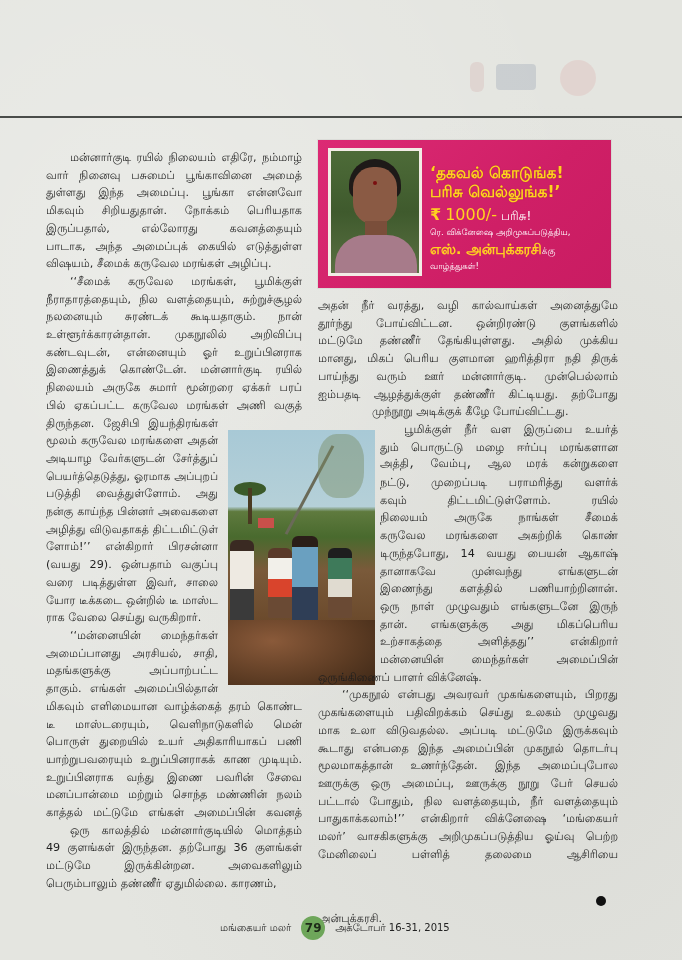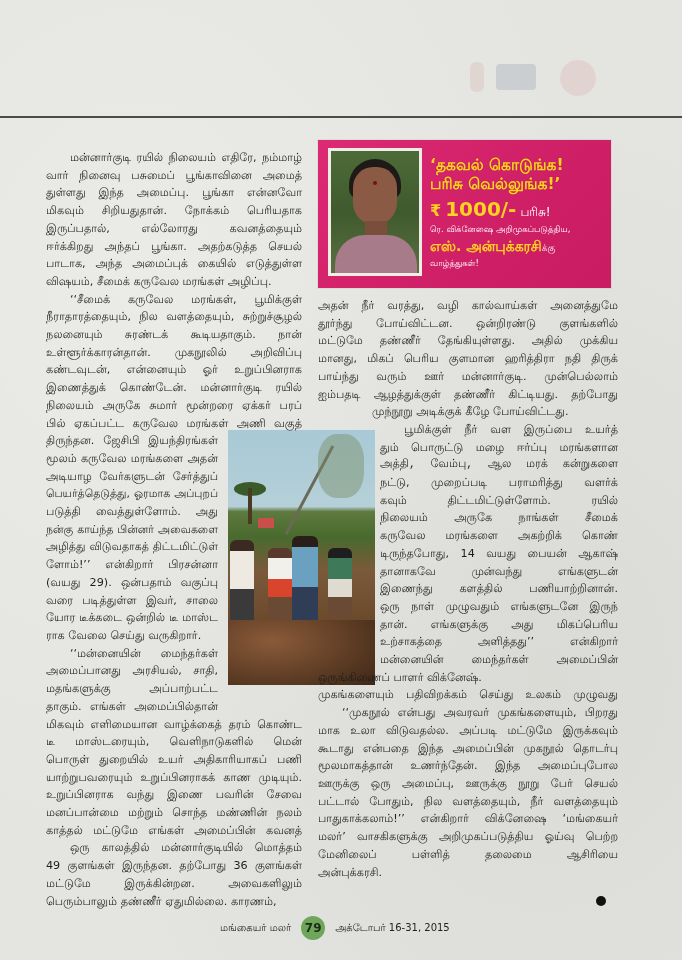--- a/index.html
+++ b/index.html
@@ -50,27 +50,27 @@
   .promo-photo .bg {
     width: 100%; height: 100%; position: relative; overflow: hidden;
     background: linear-gradient(180deg, #4d6b38 0%, #3f5a2d 50%, #5a7042 100%);
   }
   .promo-photo .hair { position:absolute; left:18px; top:8px; width:52px; height:40px; border-radius:26px 26px 10px 10px; background:#1e1a18; }
   .promo-photo .face { position:absolute; left:22px; top:16px; width:44px; height:58px; border-radius:22px 22px 24px 24px; background:#8a5a44; }
   .promo-photo .neck { position:absolute; left:34px; top:70px; width:22px; height:18px; background:#7a4e3a; }
   .promo-photo .saree { position:absolute; left:4px; top:84px; width:82px; height:40px; border-radius:30px 30px 0 0; background:#a77b8a; }
   .promo-photo .bindi { position:absolute; left:42px; top:30px; width:4px; height:4px; border-radius:50%; background:#7a0f10; }
 
-  .promo-text { position: absolute; left: 112px; top: 16px; width: 175px; }
+  .promo-text { position: absolute; left: 112px; top: 24px; width: 175px; }
   .promo-headline {
     color: #ffd21f; font-weight: bold; font-size: 15.5px; line-height: 19px;
     text-shadow: 0 0 1px rgba(120,60,0,0.5);
   }
   .promo-prize { margin-top: 3px; color: #ffffff; font-size: 12px; display: flex; align-items: baseline; gap: 4px; }
-  .promo-prize .amount { color: #ffd21f; font-weight: bold; font-size: 20px; }
+  .promo-prize .amount { color: #ffd21f; font-weight: normal; font-size: 16px; }
   .promo-prize .rupee { color: #ffd21f; font-weight: bold; font-size: 16px; }
   .promo-intro { color: #ffffff; font-size: 8.5px; margin-top: 3px; }
   .promo-name { margin-top: 3px; color: #ffffff; font-size: 9px; }
   .promo-name .nm { color: #ffd21f; font-weight: bold; font-size: 14px; }
   .promo-wish { color: #ffffff; font-size: 8.5px; margin-top: 2px; }
 
   
   .article-photo {
     position: absolute; left: 228px; top: 430px; width: 147px; height: 255px;
     overflow: hidden;
@@ -154,21 +154,20 @@
   <div class="person p4"></div>
   <div class="mound"></div>
 </div>
 
 <div class="col" id="col-left">
     <span class="line indent" style="width: 256px; box-sizing: border-box;">மன்னார்குடி ரயில் நிலையம் எதிரே, நம்மாழ்</span>
     <span class="line" style="width: 256px; box-sizing: border-box;">வார் நினைவு பசுமைப் பூங்காவினை அமைத்</span>
     <span class="line" style="width: 256px; box-sizing: border-box;">துள்ளது இந்த அமைப்பு. பூங்கா என்னவோ</span>
     <span class="line" style="width: 256px; box-sizing: border-box;">மிகவும் சிறியதுதான். நோக்கம் பெரியதாக</span>
     <span class="line" style="width: 256px; box-sizing: border-box;">இருப்பதால், எல்லோரது கவனத்தையும்</span>
-    <span class="line" style="width: 256px; box-sizing: border-box;">ஈர்க்கிறது அந்தப் பூங்கா. அதற்கடுத்த செயல்</span>
     <span class="line" style="width: 256px; box-sizing: border-box;">பாடாக, அந்த அமைப்புக் கையில் எடுத்துள்ள</span>
     <span class="line last" style="width: 256px; box-sizing: border-box;">விஷயம், சீமைக் கருவேல மரங்கள் அழிப்பு.</span>
     <span class="line indent" style="width: 256px; box-sizing: border-box;">‘‘சீமைக் கருவேல மரங்கள், பூமிக்குள்</span>
     <span class="line" style="width: 256px; box-sizing: border-box;">நீராதாரத்தையும், நில வளத்தையும், சுற்றுச்சூழல்</span>
     <span class="line" style="width: 256px; box-sizing: border-box;">நலனையும் சுரண்டக் கூடியதாகும். நான்</span>
     <span class="line" style="width: 256px; box-sizing: border-box;">உள்ளூர்க்காரன்தான். முகநூலில் அறிவிப்பு</span>
     <span class="line" style="width: 256px; box-sizing: border-box;">கண்டவுடன், என்னையும் ஓர் உறுப்பினராக</span>
     <span class="line" style="width: 256px; box-sizing: border-box;">இணைத்துக் கொண்டேன். மன்னார்குடி ரயில்</span>
     <span class="line" style="width: 256px; box-sizing: border-box;">நிலையம் அருகே சுமார் மூன்றரை ஏக்கர் பரப்</span>
     <span class="line" style="width: 256px; box-sizing: border-box;">பில் ஏகப்பட்ட கருவேல மரங்கள் அணி வகுத்</span>
@@ -217,31 +216,31 @@
     <span class="line" style="width: 238px; margin-left: 62px; box-sizing: border-box;">நிலையம் அருகே நாங்கள் சீமைக்</span>
     <span class="line" style="width: 238px; margin-left: 62px; box-sizing: border-box;">கருவேல மரங்களை அகற்றிக் கொண்</span>
     <span class="line" style="width: 238px; margin-left: 62px; box-sizing: border-box;">டிருந்தபோது, 14 வயது பையன் ஆகாஷ்</span>
     <span class="line" style="width: 238px; margin-left: 62px; box-sizing: border-box;">தானாகவே முன்வந்து எங்களுடன்</span>
     <span class="line" style="width: 238px; margin-left: 62px; box-sizing: border-box;">இணைந்து களத்தில் பணியாற்றினான்.</span>
     <span class="line" style="width: 238px; margin-left: 62px; box-sizing: border-box;">ஒரு நாள் முழுவதும் எங்களுடனே இருந்</span>
     <span class="line" style="width: 238px; margin-left: 62px; box-sizing: border-box;">தான். எங்களுக்கு அது மிகப்பெரிய</span>
     <span class="line" style="width: 238px; margin-left: 62px; box-sizing: border-box;">உற்சாகத்தை அளித்தது’’ என்கிறார்</span>
     <span class="line" style="width: 238px; margin-left: 62px; box-sizing: border-box;">மன்னையின் மைந்தர்கள் அமைப்பின்</span>
     <span class="line last" style="width: 300px; box-sizing: border-box;">ஒருங்கிணைப் பாளர் விக்னேஷ்.</span>
+    <span class="line indent" style="width: 300px; box-sizing: border-box;">‘‘முகநூல் என்பது அவரவர் முகங்களையும், பிறரது</span>
     <span class="line" style="width: 300px; box-sizing: border-box;">முகங்களையும் பதிவிறக்கம் செய்து உலகம் முழுவது</span>
-    <span class="line indent" style="width: 300px; box-sizing: border-box;">‘‘முகநூல் என்பது அவரவர் முகங்களையும், பிறரது</span>
     <span class="line" style="width: 300px; box-sizing: border-box;">மாக உலா விடுவதல்ல. அப்படி மட்டுமே இருக்கவும்</span>
     <span class="line" style="width: 300px; box-sizing: border-box;">கூடாது என்பதை இந்த அமைப்பின் முகநூல் தொடர்பு</span>
     <span class="line" style="width: 300px; box-sizing: border-box;">மூலமாகத்தான் உணர்ந்தேன். இந்த அமைப்புபோல</span>
     <span class="line" style="width: 300px; box-sizing: border-box;">ஊருக்கு ஒரு அமைப்பு, ஊருக்கு நூறு பேர் செயல்</span>
     <span class="line" style="width: 300px; box-sizing: border-box;">பட்டால் போதும், நில வளத்தையும், நீர் வளத்தையும்</span>
     <span class="line" style="width: 300px; box-sizing: border-box;">பாதுகாக்கலாம்!’’ என்கிறார் விக்னேஷை ‘மங்கையர்</span>
     <span class="line" style="width: 300px; box-sizing: border-box;">மலர்’ வாசகிகளுக்கு அறிமுகப்படுத்திய ஓய்வு பெற்ற</span>
     <span class="line" style="width: 300px; box-sizing: border-box;">மேனிலைப் பள்ளித் தலைமை ஆசிரியை</span>
-    <span class="line last" style="width: 300px; box-sizing: border-box;">அன்புக்கரசி.</span>
+    <span class="line last" style="width: 300px; box-sizing: border-box; margin-top: 46px;">அன்புக்கரசி.</span>
   </div>
 
 <div class="end-mark"></div>
 
 <div class="footer">
   <span>மங்கையர் மலர்</span>
   <span class="page-num">79</span>
   <span>அக்டோபர் 16-31, 2015</span>
 </div>
 

